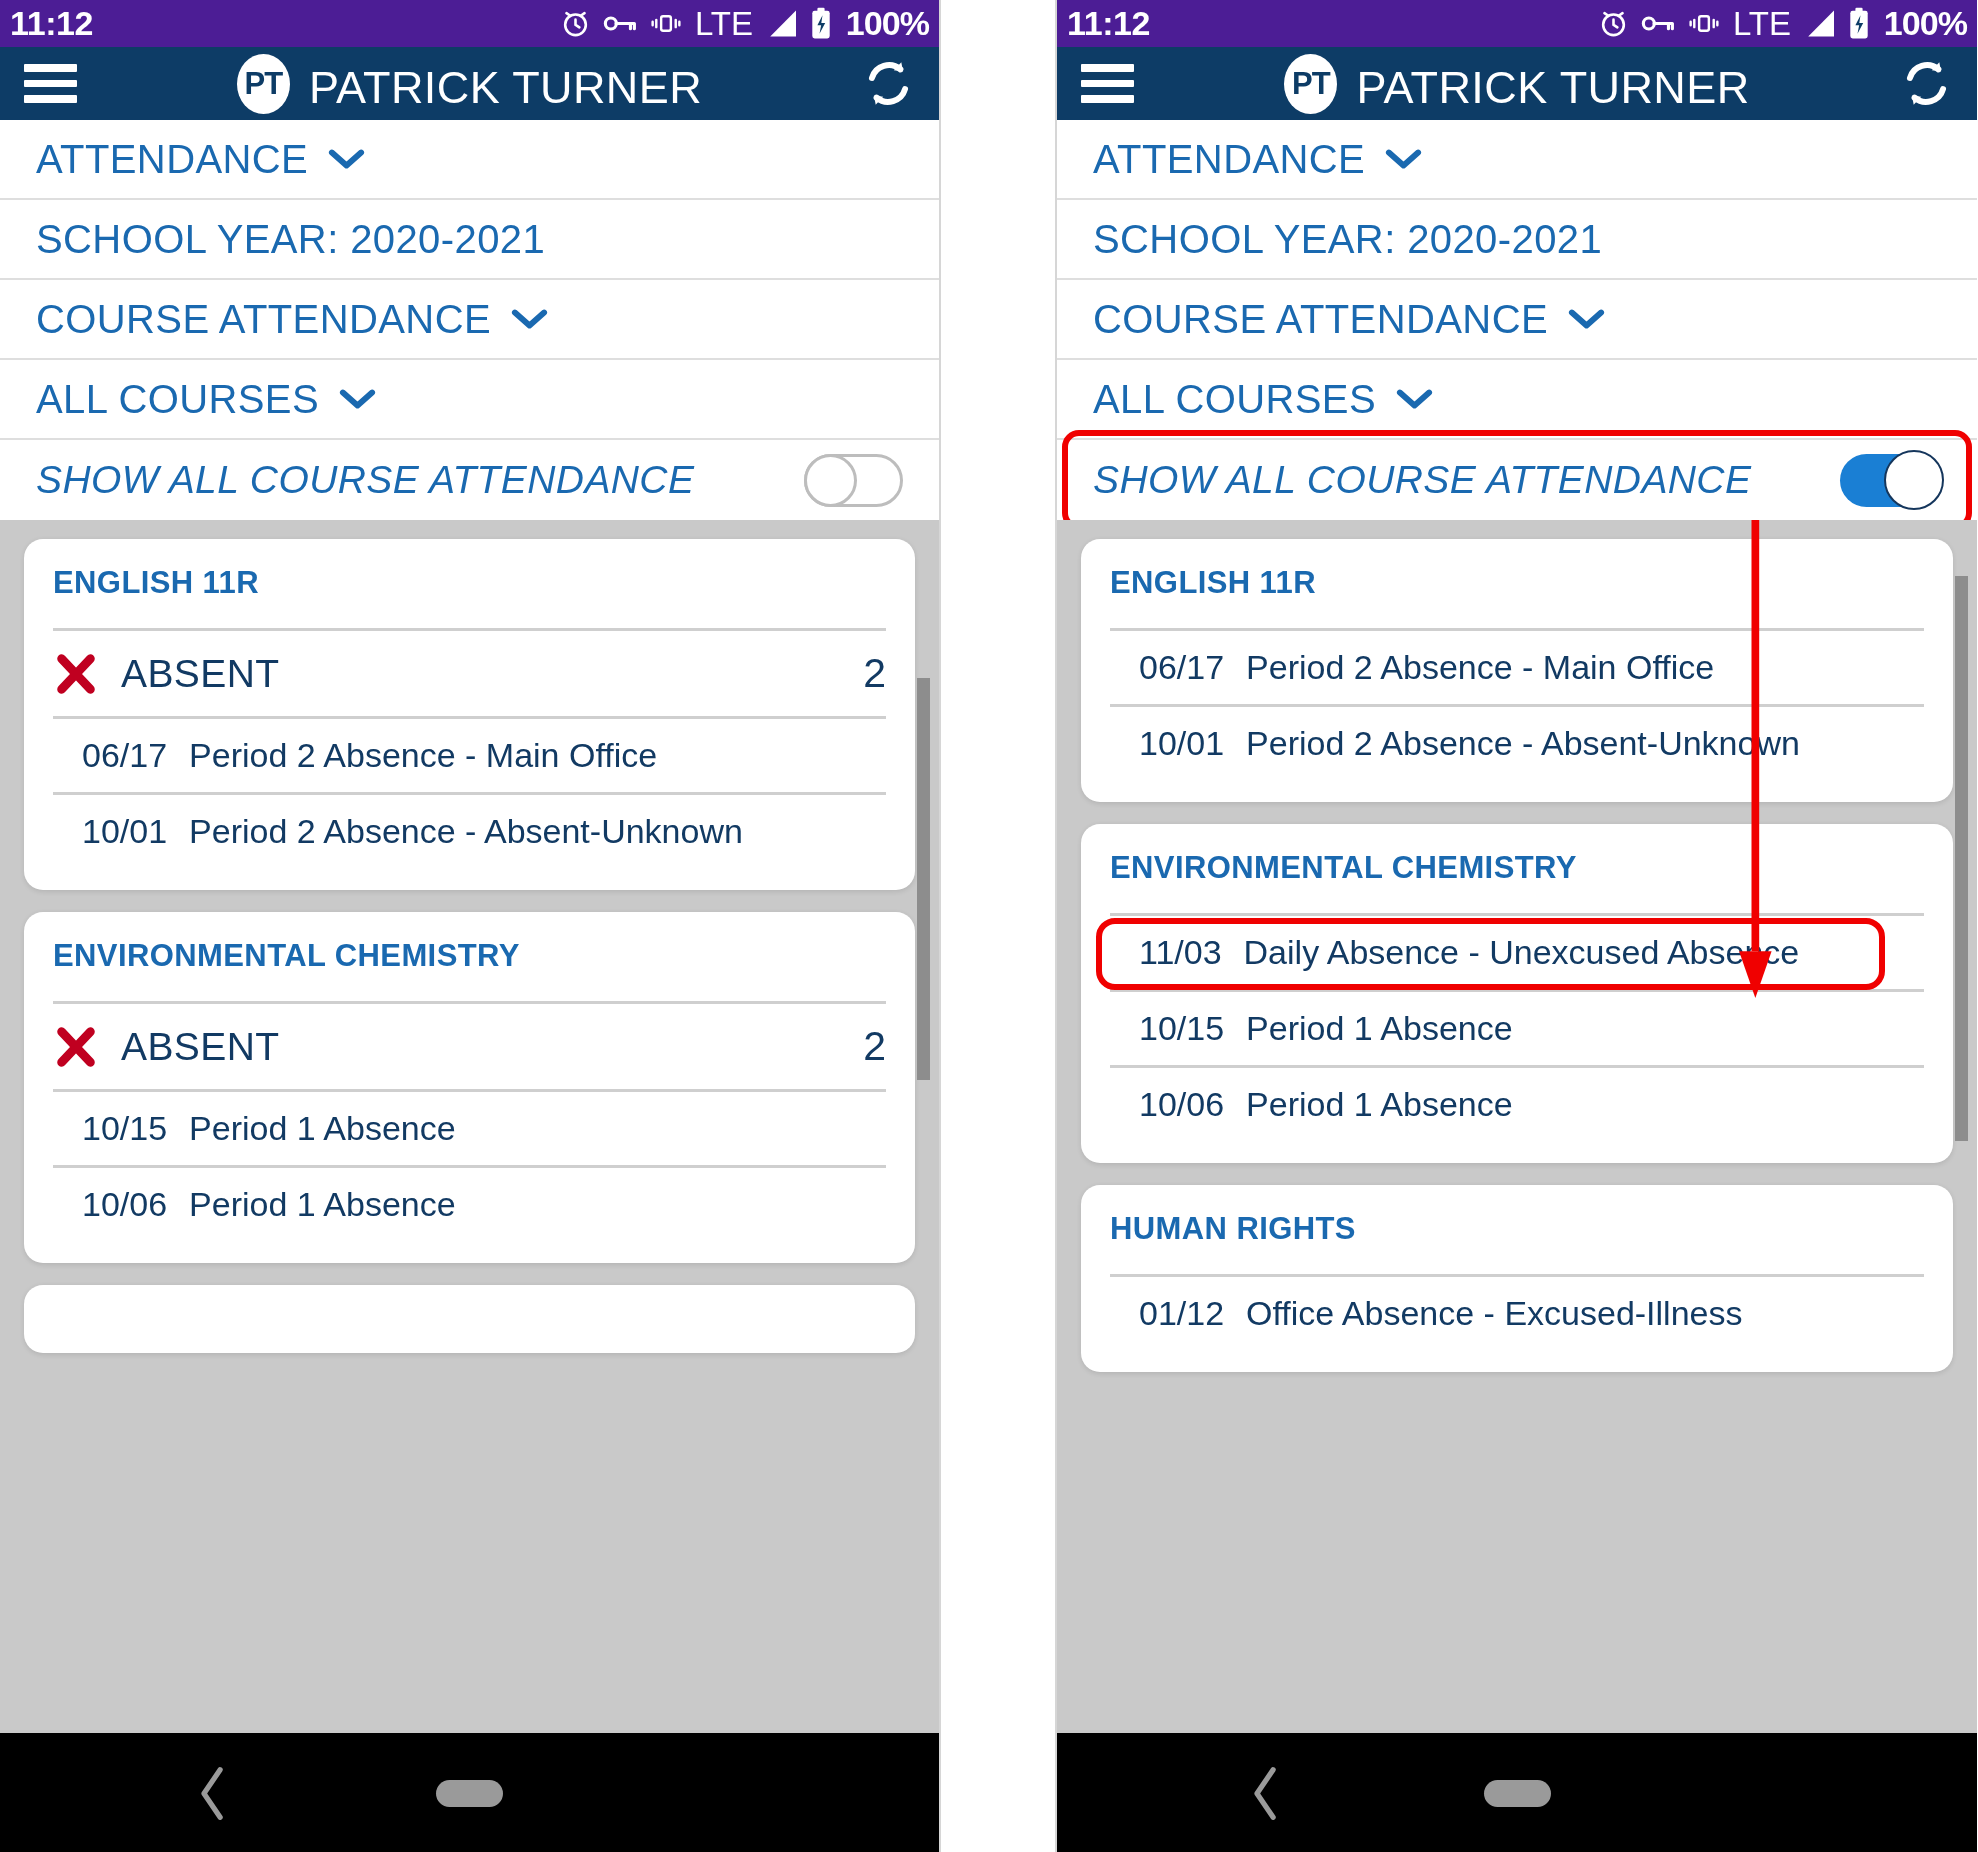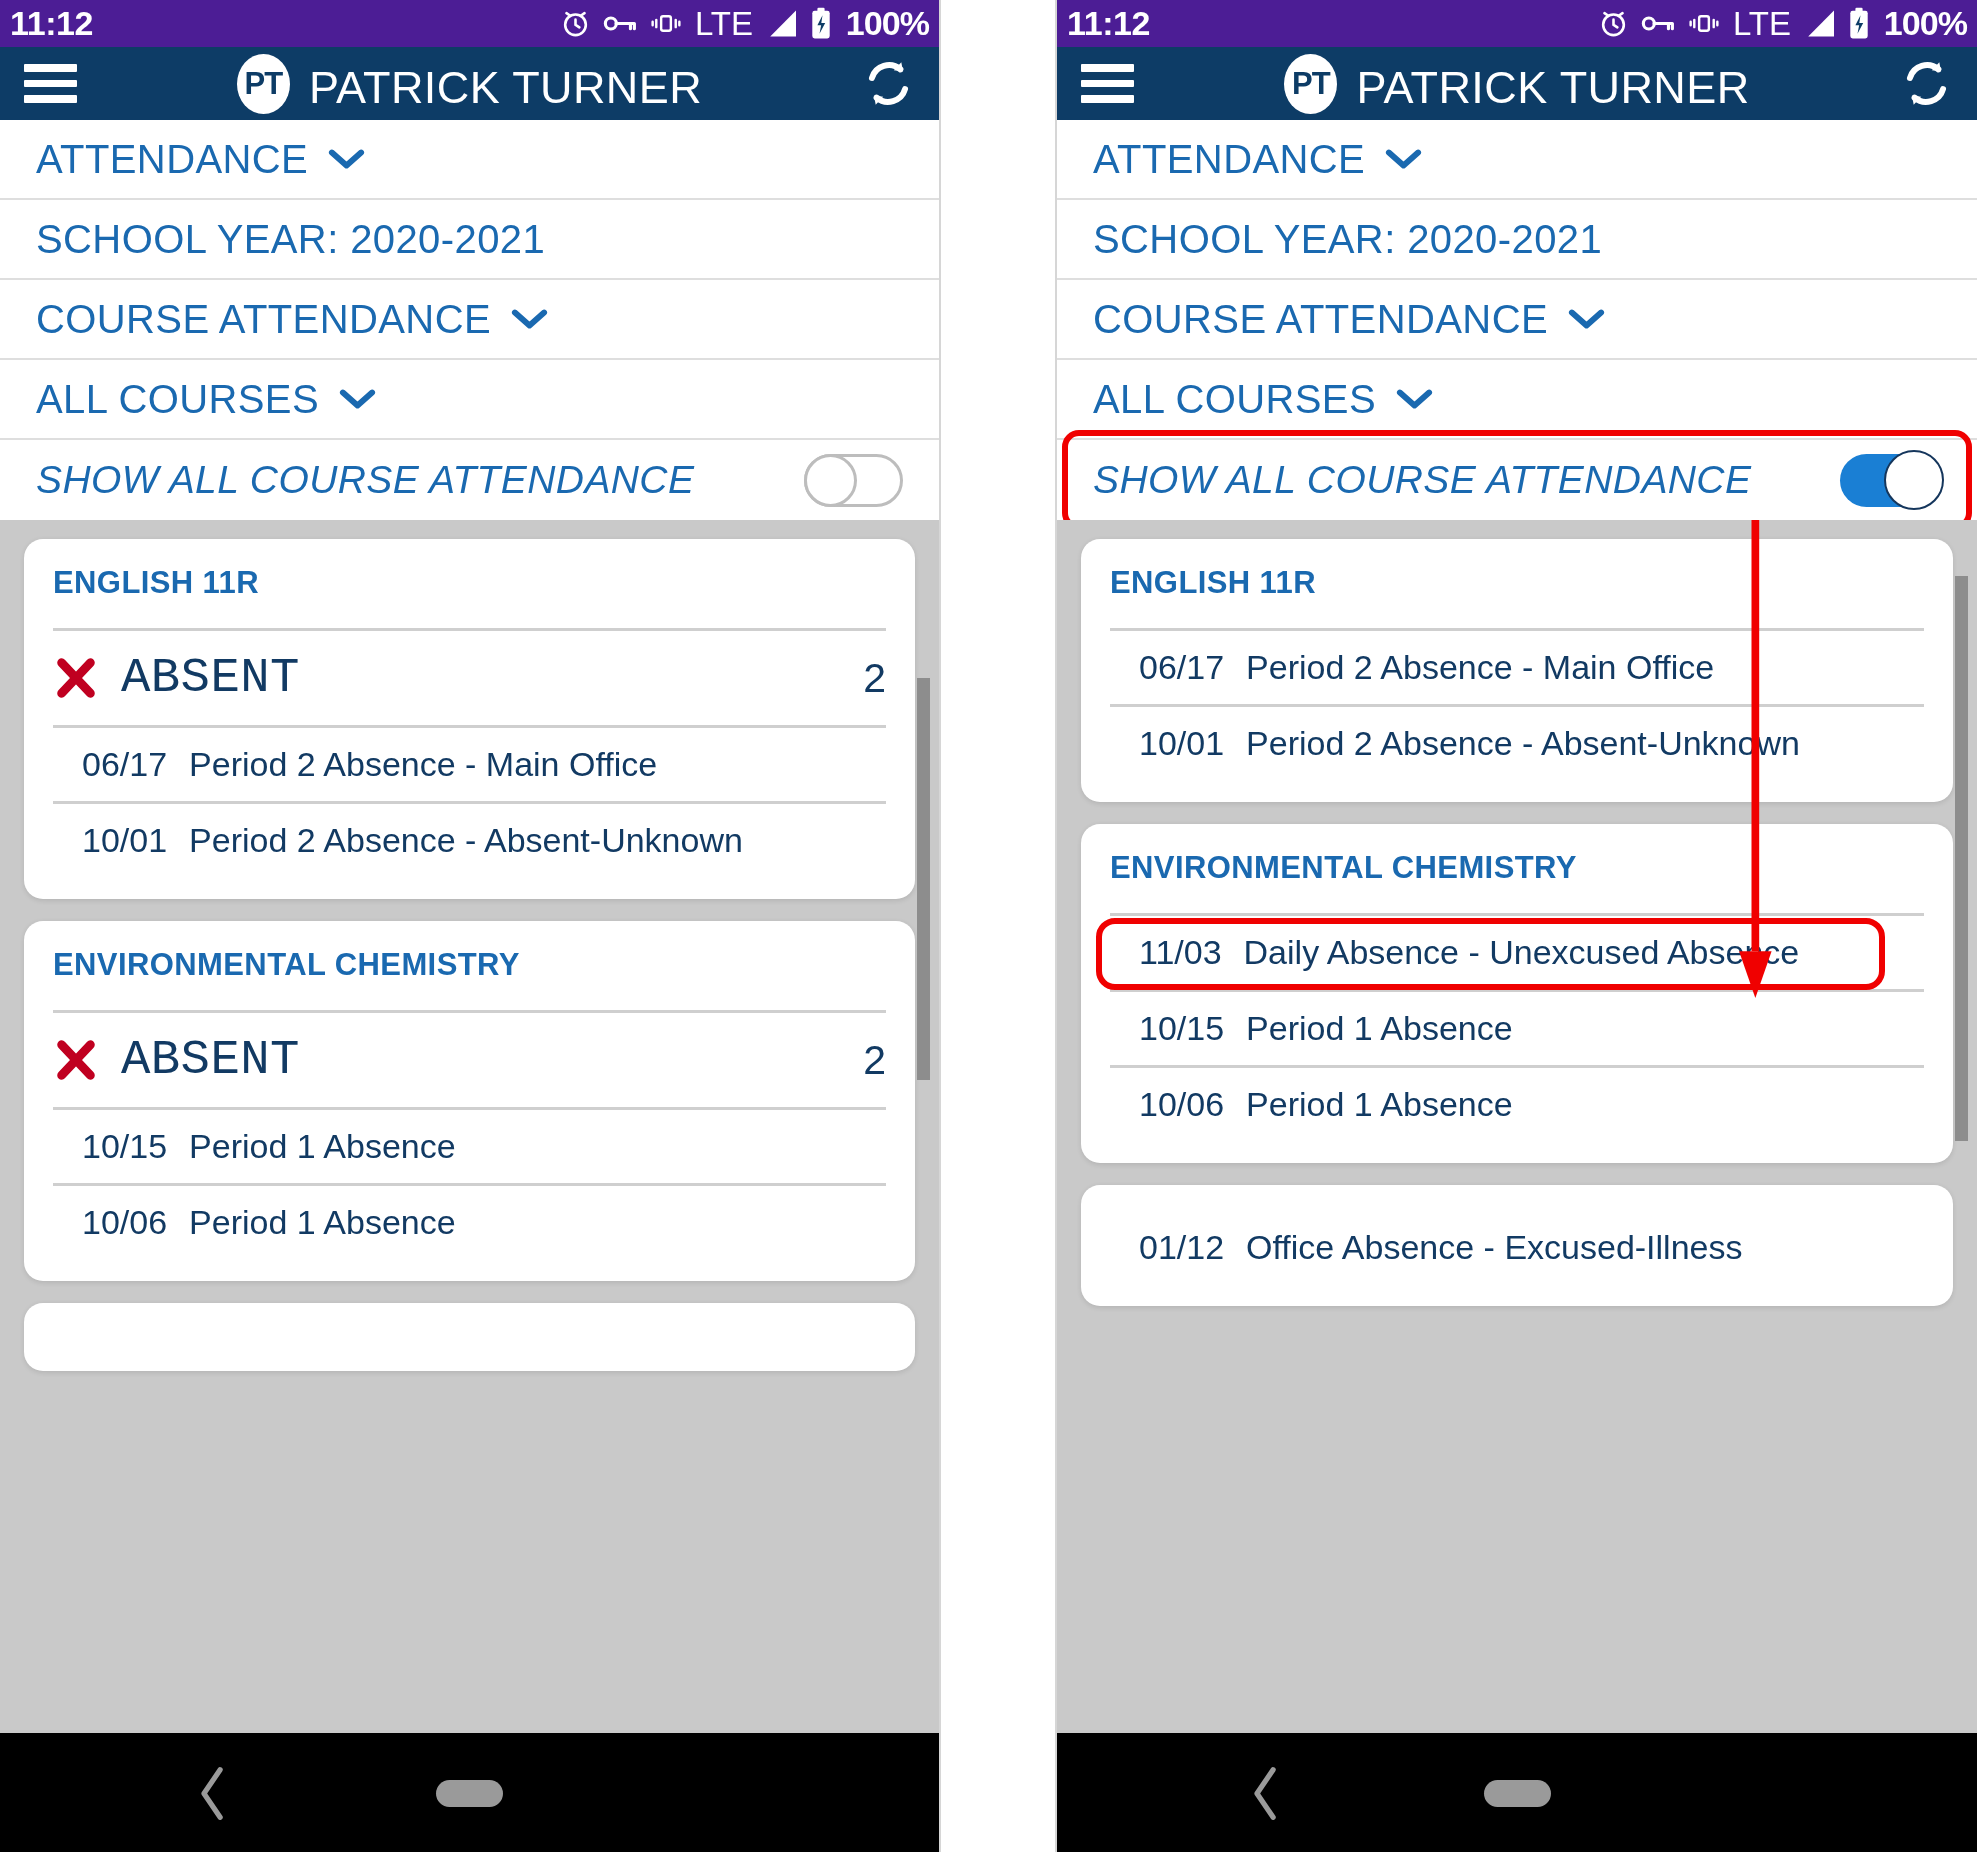--- a/index.html
+++ b/index.html
@@ -112,21 +112,21 @@
     color:#1a69b0;font-size:31px;font-weight:700;letter-spacing:0.4px;
     padding-bottom:27px;border-bottom:3.4px solid #cfcfcf;white-space:nowrap;
   }
   .absent-row{
     display:flex;align-items:center;padding:19px 0 19px 0;
     border-bottom:3.4px solid #cfcfcf;
   }
   .xmark{
     width:46px;height:46px;flex:0 0 auto;margin-right:22px;display:flex;align-items:center;justify-content:center;
   }
-  .absent-label{color:#123a63;font-size:49px;font-weight:400;letter-spacing:0.4px;font-family:Liberation Mono, monospace;}
+  .absent-label{color:#123a63;font-size:39px;font-weight:400;letter-spacing:0.4px;}
   .absent-count{margin-left:auto;color:#123a63;font-size:41px;font-weight:400;}
   .entry{
     padding:17px 0 17px 29px;color:#123a63;font-size:34px;font-weight:400;
     border-bottom:3.4px solid #cfcfcf;display:flex;gap:22px;white-space:nowrap;
   }
   .entry:last-child{border-bottom:none;}
   .entry .date{flex:0 0 auto;}
 
   .entry-wrap{position:relative;}
   .hl-entry{
@@ -441,20 +441,21 @@
           <span class="date">10/15</span>
           <span>Period 1 Absence</span>
         </div>
         <div class="entry">
           <span class="date">10/06</span>
           <span>Period 1 Absence</span>
         </div>
       </div>
 
       <div class="card">
+        <div class="card-title">HUMAN RIGHTS</div>
         <div class="entry">
           <span class="date">01/12</span>
           <span>Office Absence - Excused-Illness</span>
         </div>
       </div>
 
       <div class="scrollbar" style="top:56px;height:565px;"></div>
 
       <svg class="arrow-svg" viewBox="0 0 1075 1086" preserveAspectRatio="none">
         <path d="M816 -50 L816 386" stroke="#f00000" stroke-width="9" fill="none"></path>

